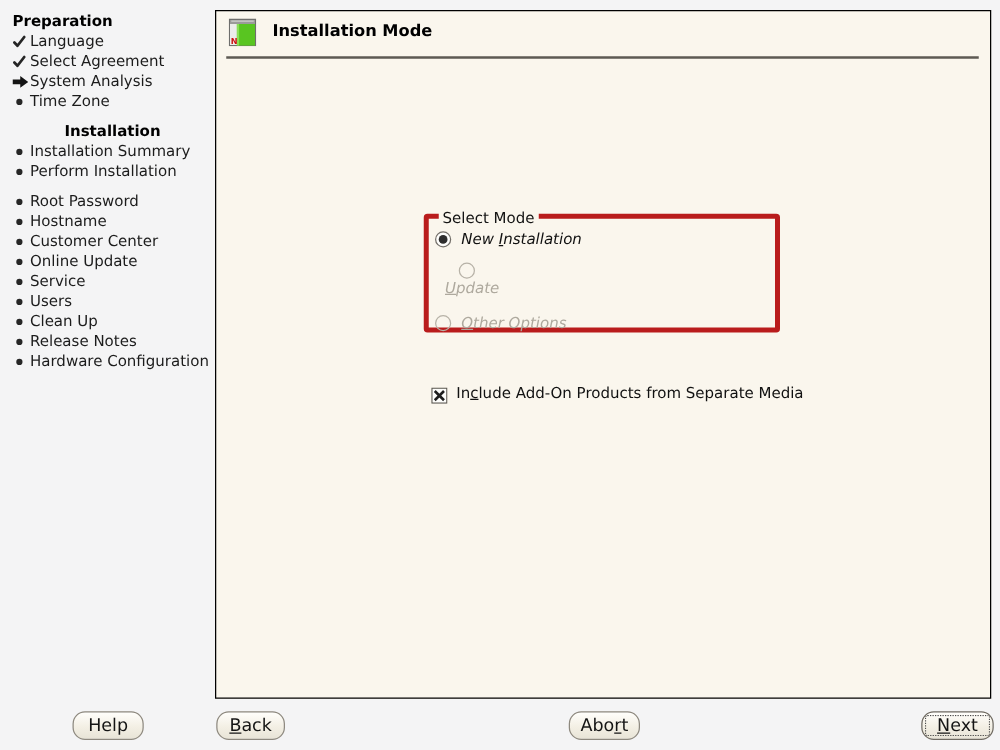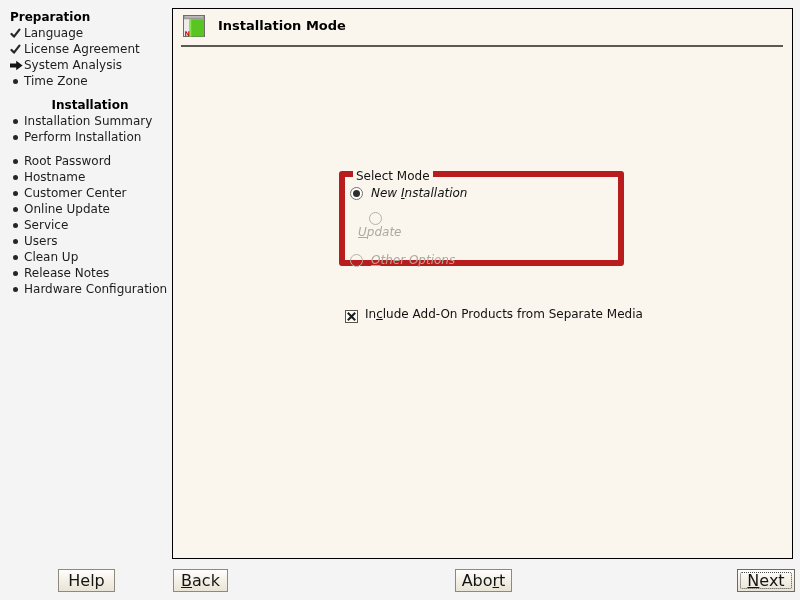--- a/index.html
+++ b/index.html
@@ -27,21 +27,21 @@
     background:#faf6ed; border:1px solid #000;
   }
   .header { position:absolute; left:10px; top:5px; display:flex; align-items:center; }
   .pkg-icon { width:22px; height:23px; flex:0 0 22px; }
   .page-title { margin-left:13px; font-size:13px; font-weight:bold; color:#000; white-space:nowrap; }
   .hrule { position:absolute; left:8px; right:9px; top:36px; border-top:2px solid #5d5a53; }
 
   
   .modebox {
     position:absolute; left:166px; top:162px; width:285px; height:95px;
-    border:6px solid #b91c1c; border-radius:3px;
+    border:4px solid #b91c1c; border-radius:3px;
   }
   .modebox-legend {
     position:absolute; left:8px; top:-8px; background:#faf6ed;
     padding:0 3px; font-size:12px; color:#141414; line-height:15px; white-space:nowrap;
   }
   .radio-row { position:absolute; left:5px; display:flex; align-items:center; }
   .row-1 { top:9px; } .row-2 { top:35px;flex-direction:column; } .row-3 { top:76px; }
   .radio {
     width:13px; height:13px; border-radius:50%;
     border:1px solid #74706a; background:#fefefc; position:relative; flex:0 0 13px;
@@ -56,24 +56,24 @@
   .mn { text-decoration:underline; }
 
   
   .addon { position:absolute; left:172px; top:298px; display:flex; align-items:center; }
   .checkbox { width:13px; height:13px; flex:0 0 13px; }
   .addon-label { margin-left:7px; font-size:12px; color:#111; white-space:nowrap; }
 
   
   .btn {
     position:absolute; height:23px;
-    border:1px solid #8e897f; border-radius:0;
+    border:1px solid #8e897f; border-radius:10px;
     background:linear-gradient(#fffefb, #f3efe4 55%, #e8e4d7);
     font-family:"DejaVu Sans","Liberation Sans",sans-serif;
-    font-size:16px; color:#141414;
+    font-size:14px; color:#141414;
     display:flex; align-items:center; justify-content:center;
     cursor:pointer; white-space:nowrap;
   }
   #btn-help  { left:58px;  top:569px; width:57px; }
   #btn-back  { left:173px; top:569px; width:55px; }
   #btn-abort { left:455px; top:569px; width:57px; }
   #btn-next  { left:737px; top:569px; width:58px; border-color:#6f6a61;align-items:center; }
   #btn-next::after {
     content:""; position:absolute; inset:2px; border:1px dotted #4a4a4a; border-radius:2px;
   }
@@ -92,21 +92,21 @@
           </svg>
         </span>
       <span class="sb-label">Language</span>
     </div>
     <div class="sb-item">
       <span class="sb-ic">
           <svg width="11" height="11" viewBox="0 0 11 11">
             <path d="M1.5 6 L4 8.6 L9.4 1.6" fill="none" stroke="#262626" stroke-width="2.2" stroke-linecap="round" stroke-linejoin="round"></path>
           </svg>
         </span>
-      <span class="sb-label">License Agreement</span>
+      <span class="sb-label">Select Agreement</span>
     </div>
     <div class="sb-item">
       <span class="sb-ic">
           <svg width="13" height="11" viewBox="0 0 13 11">
             <path d="M0 3.6 H6.2 V0.8 L12.6 5.5 L6.2 10.2 V7.4 H0 Z" fill="#141414"></path>
           </svg>
         </span>
       <span class="sb-label">System Analysis</span>
     </div>
     <div class="sb-item">

